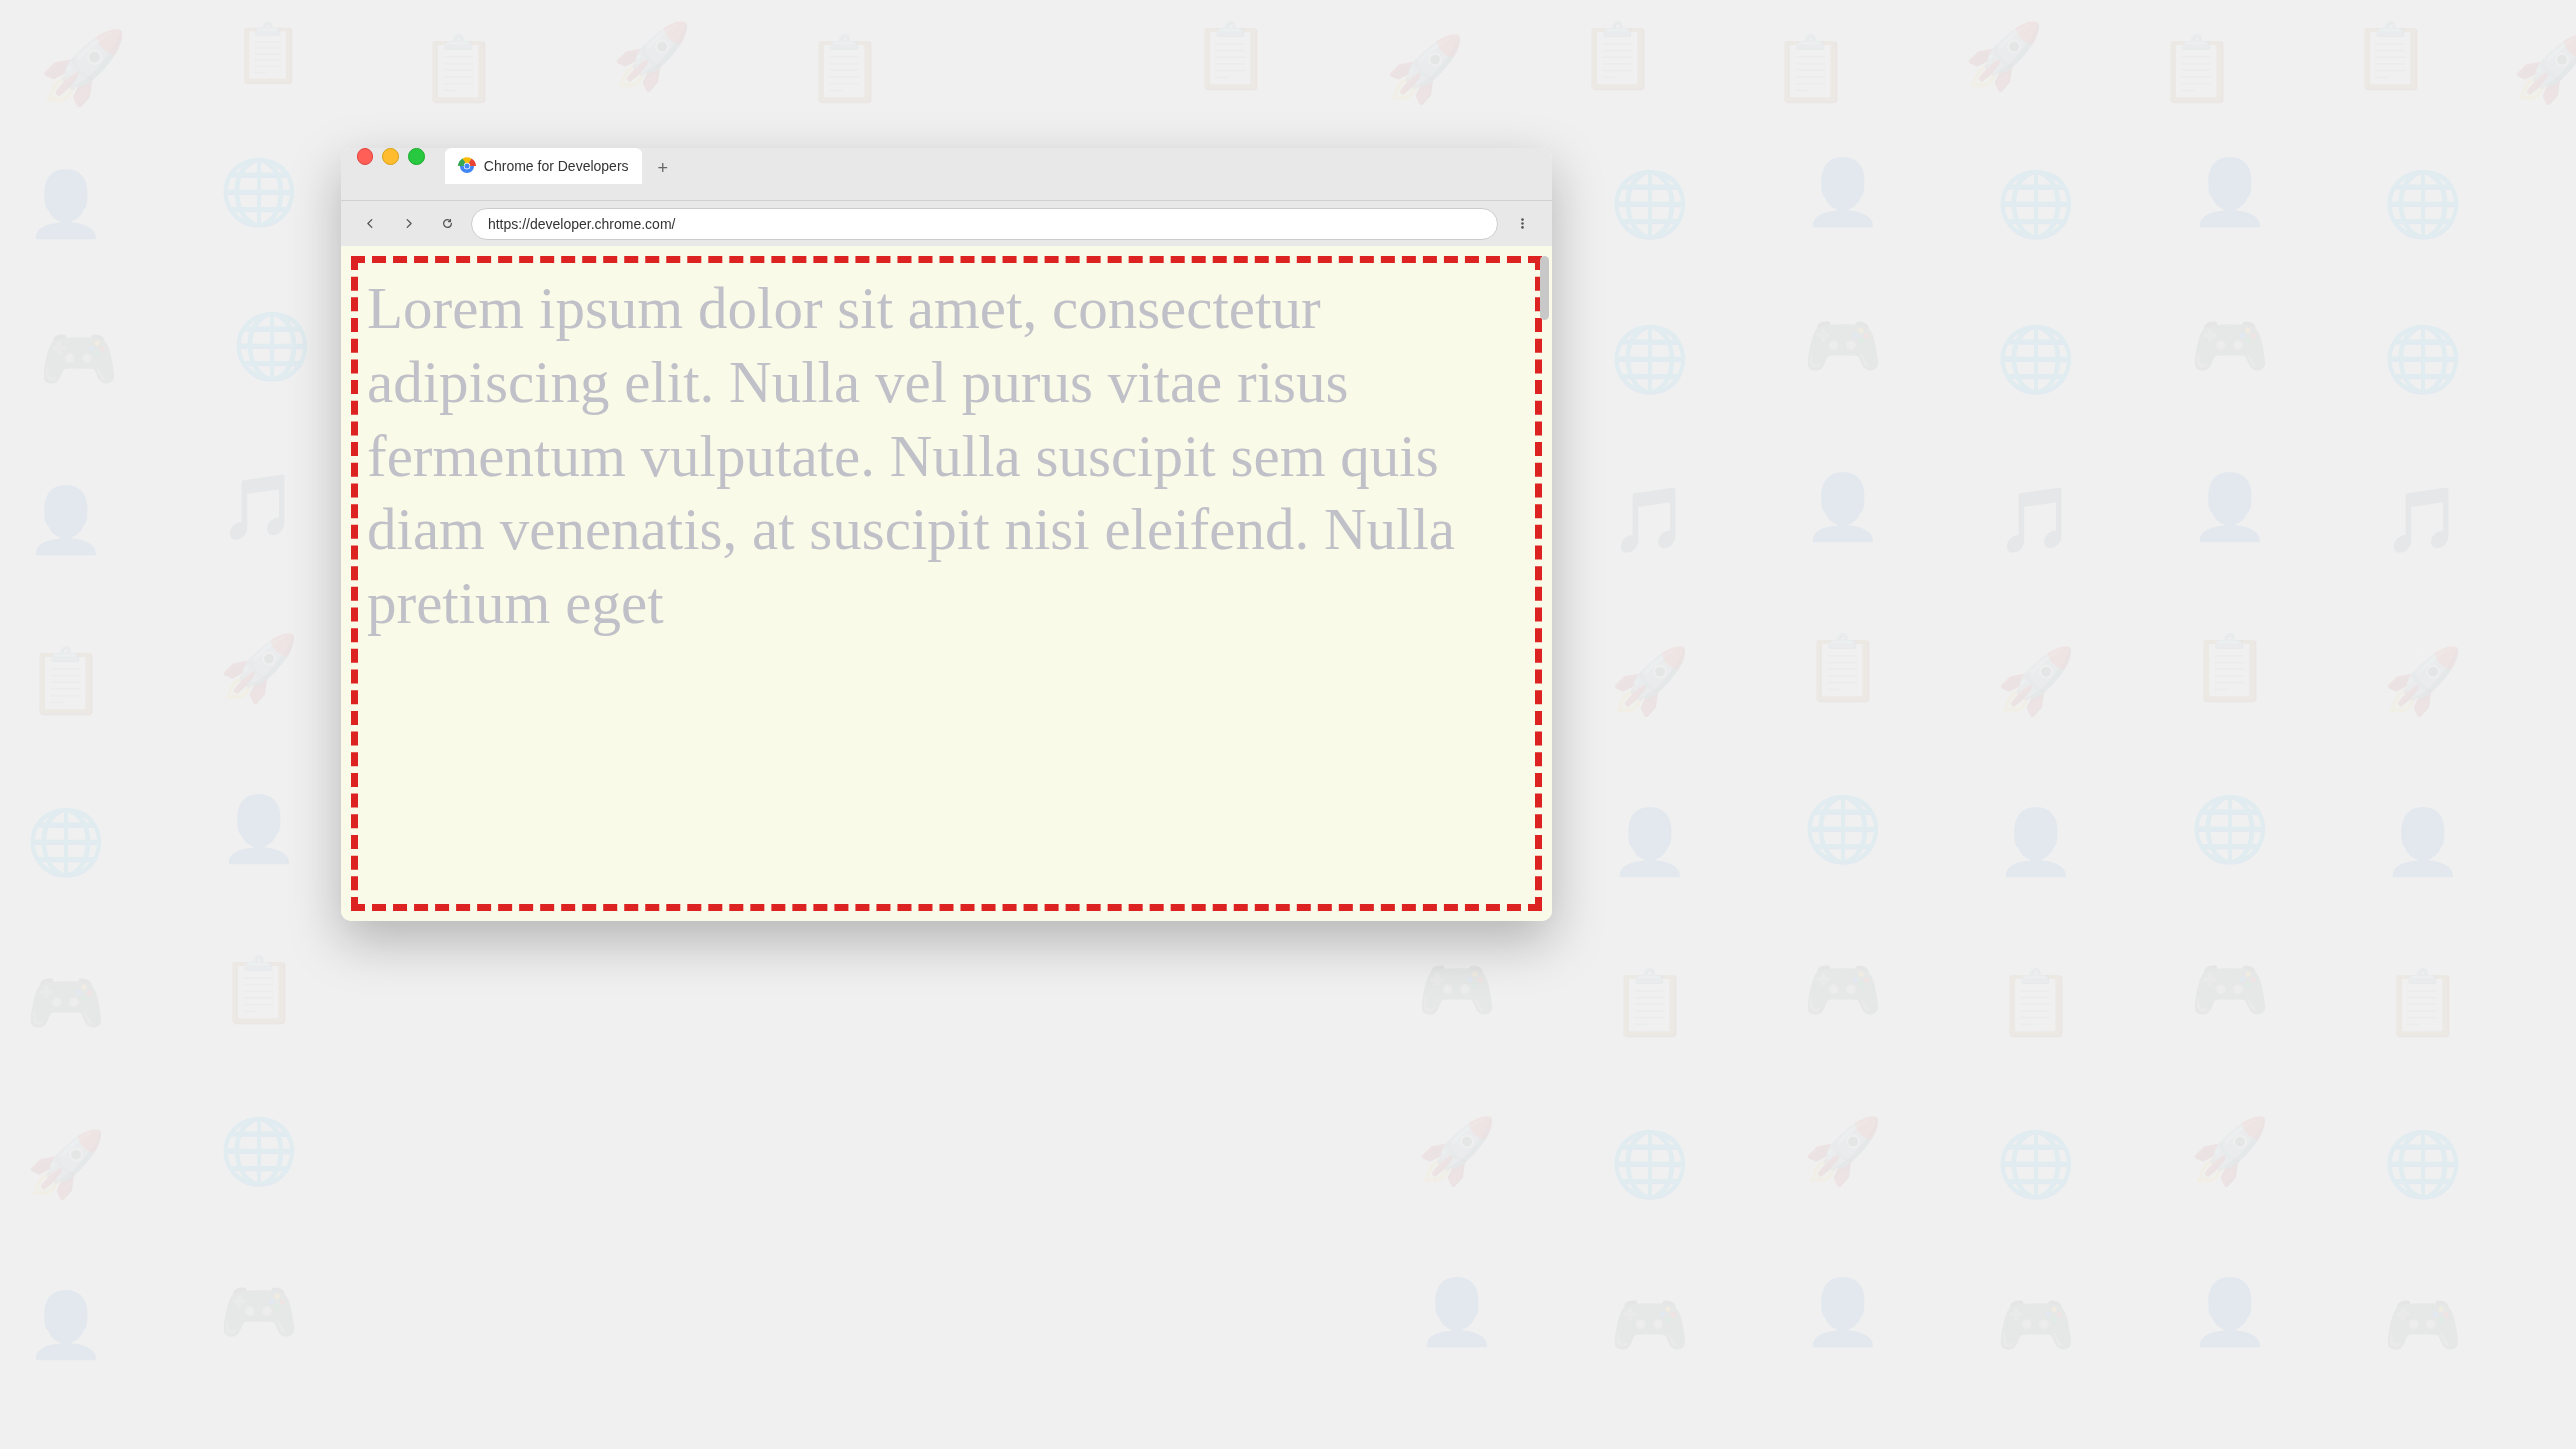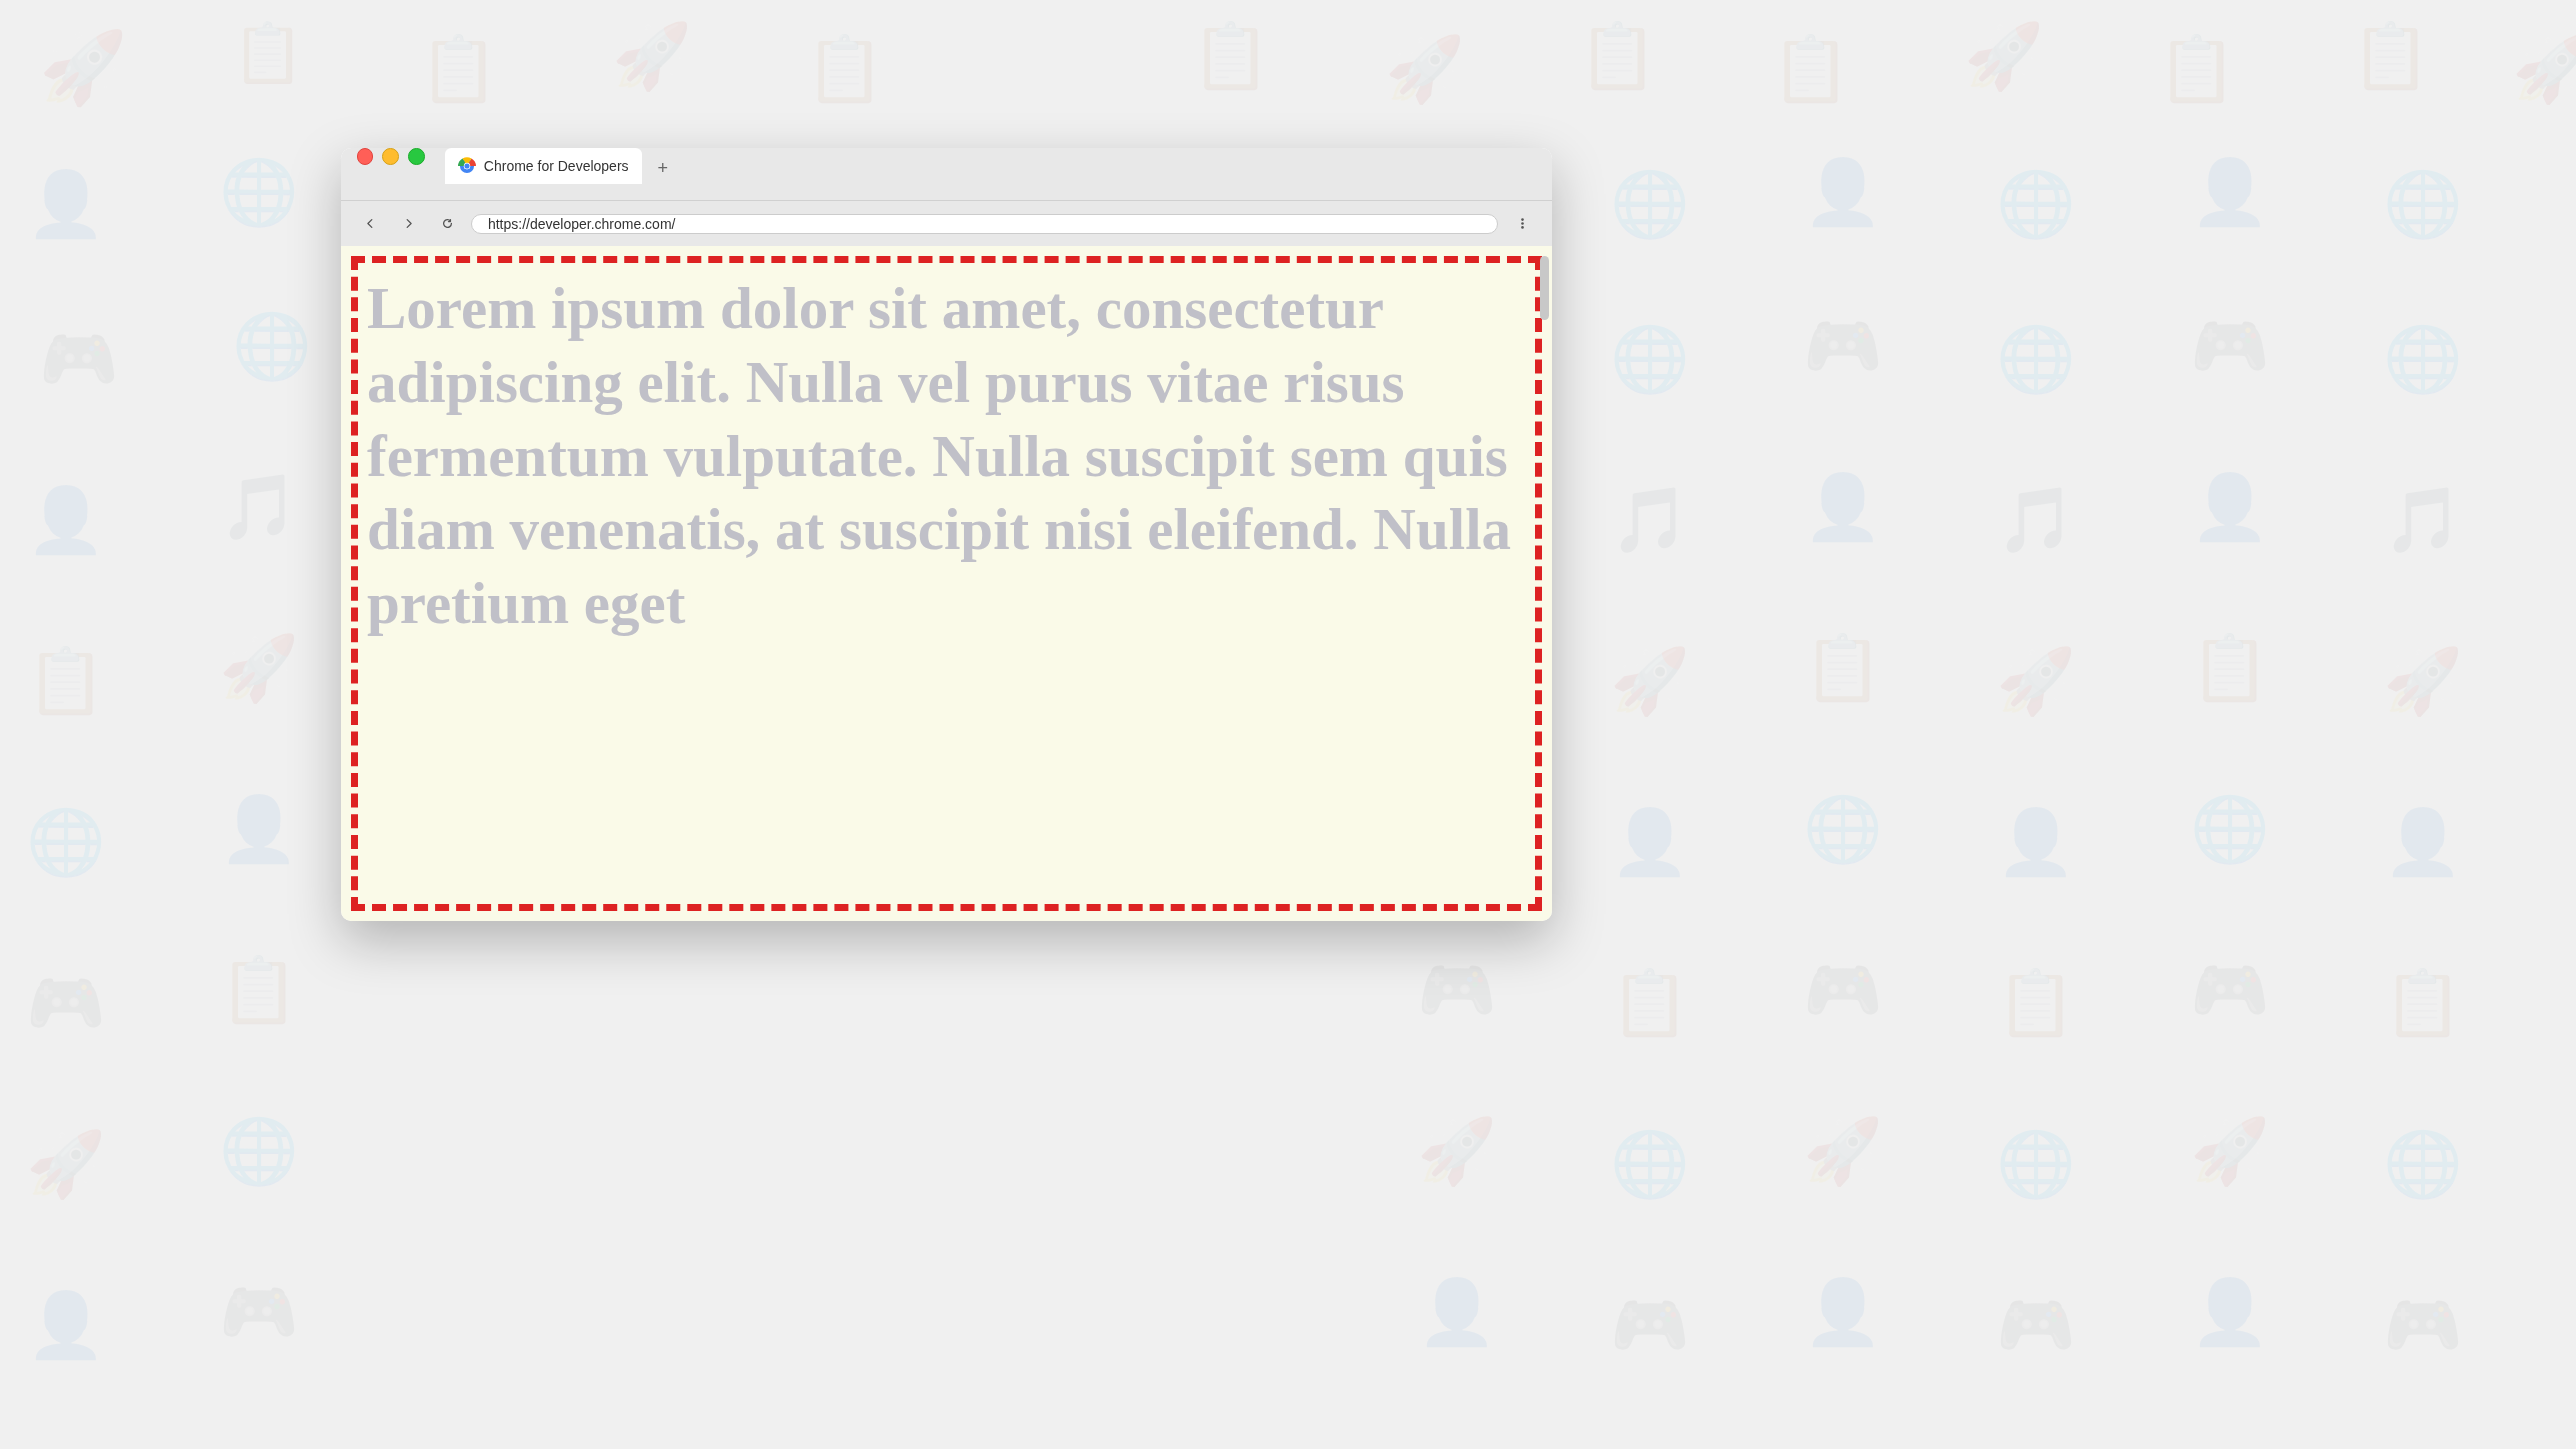--- a/index.html
+++ b/index.html
@@ -120,21 +120,21 @@
       align-items: center;
       justify-content: center;
       border-radius: 50%;
       cursor: pointer;
       color: #555;
       font-size: 15.5px;
     }
 
     .address-bar {
       flex: 1;
-      height: 20px;
+      height: 32px;
       background: #ffffff;
       border-radius: 19.3px;
       display: flex;
       align-items: center;
       padding: 0 15.5px;
       font-size: 14px;
       color: #333;
       border: 0.6px solid #ccc;
     }
 
@@ -188,21 +188,21 @@
 
     
     .lorem-text {
       position: absolute;
       top: 26px;
       left: 26px;
       right: 39px;
       font-size: 59px;
       line-height: 1.25;
       color: #c0c0c8;
-      font-weight: 700;
+      font-weight: 400;
       font-family: Georgia, serif;
     }
 
     
     .bg-icons {
       position: absolute;
       inset: 0;
       z-index: 0;
       opacity: 0.06;
     }

